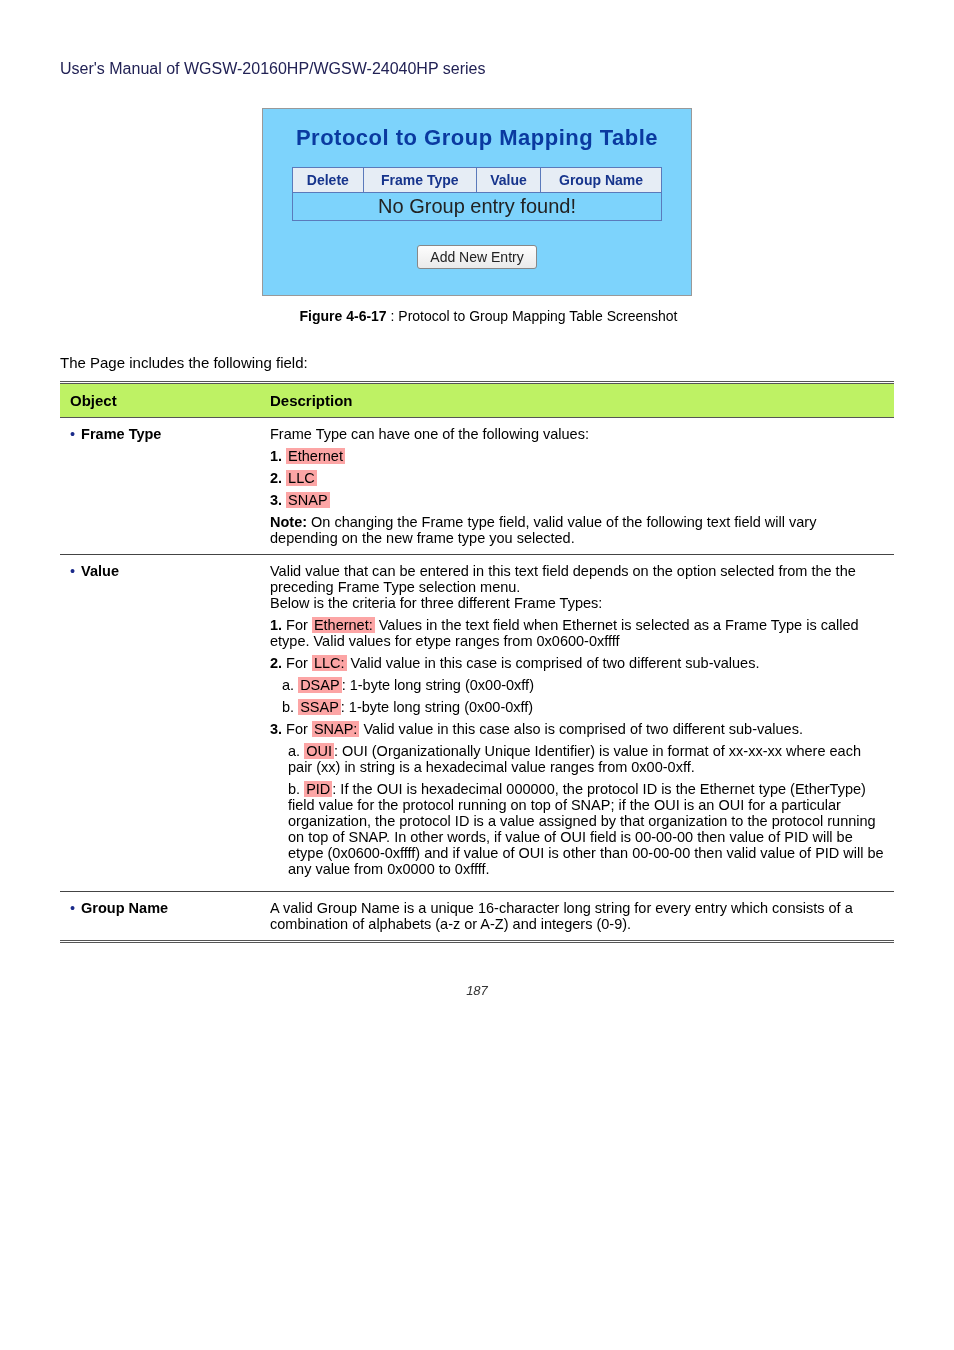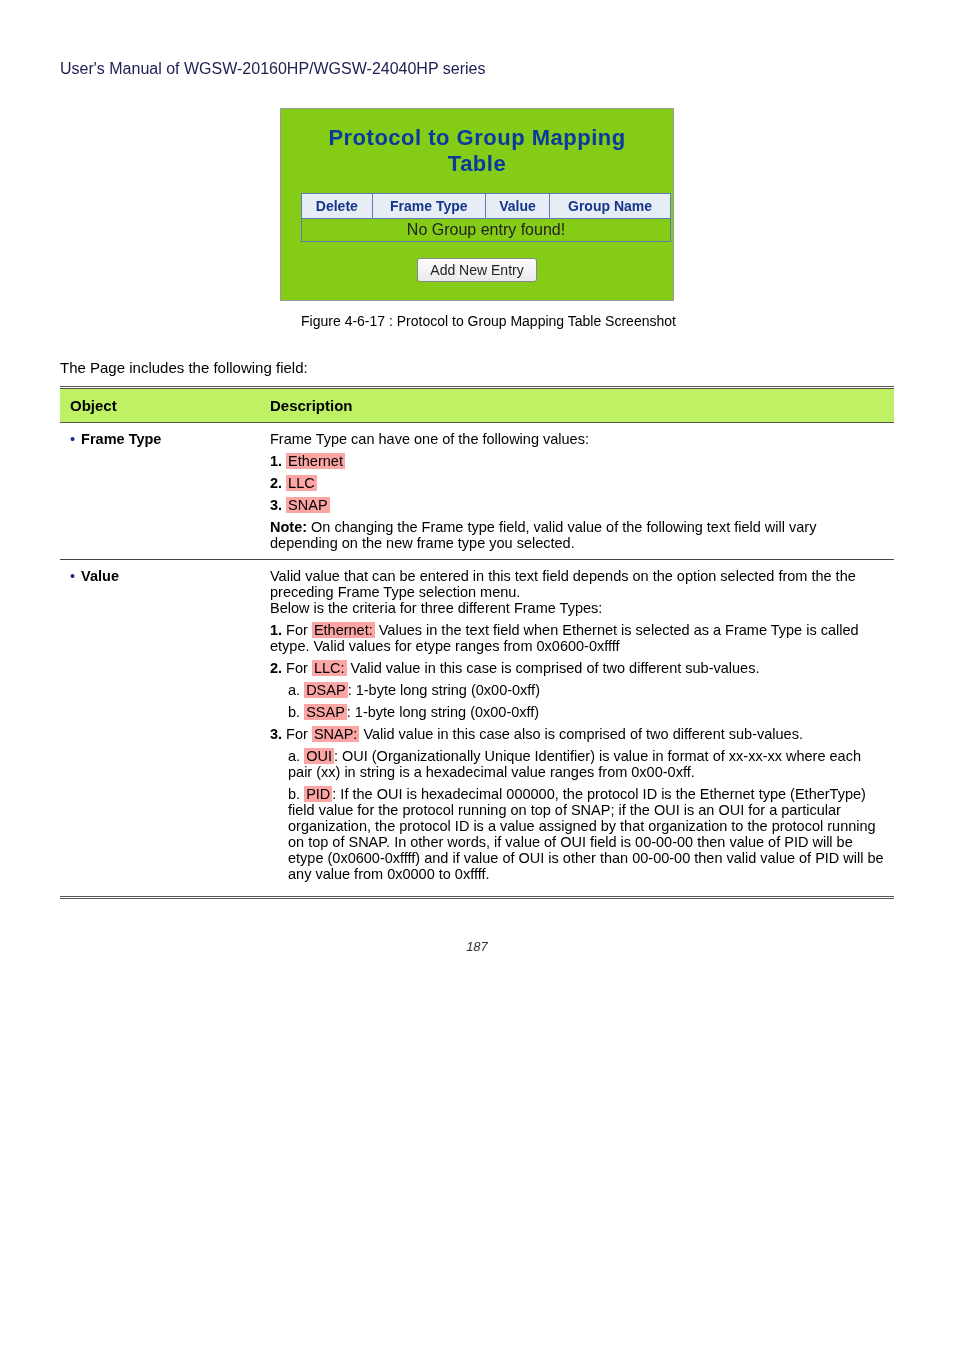--- a/index.html
+++ b/index.html
@@ -8,24 +8,24 @@
     font-family: Arial, sans-serif;
     font-size: 15px;
     color: #000;
     background: #fff;
     width: 954px;
     padding: 60px 60px 80px 60px;
   }
   .header-row { display: flex; justify-content: space-between; font-size: 16px; margin-bottom: 30px; }
   .doc-title { color: #225; }
   .fig-box {
-    width: 394px;
+    width: 430px;
     margin: 20px auto 12px auto;
     border: 1px solid #999;
-    background: #84cc16;
+    background: #7dd3fc;
     padding: 16px 20px 18px 20px;
     text-align: center;
   }
   .fig-title {
     color: #0a3aa0;
     font-weight: bold;
     font-size: 22px;
     letter-spacing: 0.5px;
     margin-bottom: 16px;
   }
@@ -38,52 +38,52 @@
     background: #e6edf5;
     border: 1px solid #5a7abb;
     color: #16348c;
     font-weight: bold;
     font-size: 14px;
     padding: 4px 8px;
   }
   .map-table td.empty {
     border: 1px solid #5a7abb;
     border-top: none;
-    font-size: 16px;
+    font-size: 20px;
     padding: 2px 24px;
     text-align: center;
     color: #222;
   }
   .btn-row { margin-top: 16px; }
   .btn {
     display: inline-block;
     border: 1px solid #888;
     background: linear-gradient(#fdfdfd,#eaeaea);
     font-size: 14px;
     color: #222;
     padding: 3px 12px;
     border-radius: 3px;
-    margin: 0 2px;
+    margin: 8px 2px;
     cursor: pointer;
   }
   .auto-row { margin-top: 16px; font-size: 14px; color: #333; }
   .chk {
     display: inline-block;
     width: 13px; height: 13px;
     border: 1px solid #888;
     background: linear-gradient(#fdfdfd,#e8e8e8);
     vertical-align: -2px;
     margin: 0 4px 0 2px;
   }
   .fig-caption {
     text-align: center;
     margin: 6px 0 30px 0;
     font-size: 14px;
   }
-  .fig-caption .b { font-weight: normal; margin-left: 23px; }
+  .fig-caption .b { font-weight: bold; margin-left: 23px; }
   .page-intro { margin: 8px 0 10px 0; }
 
   .obj-table {
     border-collapse: collapse;
     width: 100%;
   }
   .obj-table thead th {
     background: #bef264;
     font-weight: bold;
     text-align: left;
@@ -161,27 +161,31 @@
           <div style="margin-top: 6px;"><b>Note:</b><span> On changing the Frame type field, valid value of the following text field will vary depending on the new frame type you selected.</span></div>
         </td>
       </tr>
       <tr>
         <td class="col1"><span class="dot">•</span><span class="lbl">Value</span></td>
         <td>
           <div>Valid value that can be entered in this text field depends on the option selected from the the preceding Frame Type selection menu.</div>
           <div>Below is the criteria for three different Frame Types:</div>
           <ul class="desc-list">
             <li><span class="num">1.</span><span>For </span><span class="hl">Ethernet:</span><span>  Values in the text field when Ethernet is selected as a Frame Type is called etype. Valid values for etype ranges from 0x0600-0xffff</span></li>
-            <li><span class="num">2.</span><span>For </span><span class="hl">LLC:</span><span>  Valid value in this case is comprised of two different sub-values.</span><ul class="desc-list" style="margin-left: 18px;">
+            <li><span class="num">2.</span><span>For </span><span class="hl">LLC:</span><span>  Valid value in this case is comprised of two different sub-values.</span><ul class="desc-list" style="margin-left: 12px;">
                 <li><span>a. </span><span class="hl">DSAP</span><span>: 1-byte long string (0x00-0xff)</span></li>
                 <li><span>b. </span><span class="hl">SSAP</span><span>: 1-byte long string (0x00-0xff)</span></li>
               </ul></li>
             <li><span class="num">3.</span><span>For </span><span class="hl">SNAP:</span><span>  Valid value in this case also is comprised of two different sub-values.</span><ul class="desc-list" style="margin-left: 18px;">
                 <li><span>a. </span><span class="hl">OUI</span><span>: OUI (Organizationally Unique Identifier) is value in format of xx-xx-xx where each pair (xx) in string is a hexadecimal value ranges from 0x00-0xff.</span></li>
                 <li><span>b. </span><span class="hl">PID</span><span>: If the OUI is hexadecimal 000000, the protocol ID is the Ethernet type (EtherType) field value for the protocol running on top of SNAP; if the OUI is an OUI for a particular organization, the protocol ID is a value assigned by that organization to the protocol running on top of SNAP. In other words, if value of OUI field is 00-00-00 then value of PID will be etype (0x0600-0xffff) and if value of OUI is other than 00-00-00 then valid value of PID will be any value from 0x0000 to 0xffff.</span></li>
               </ul></li>
           </ul>
         </td>
       </tr>
+      <tr>
+        <td class="col1"><span class="dot">•</span><span class="lbl">Group Name</span></td>
+        <td>A valid Group Name is a unique 16-character long string for every entry which consists of a combination of alphabets (a-z or A-Z) and integers (0-9).</td>
+      </tr>
     </tbody>
 </table>
 
 <div style="text-align:center;margin-top:40px;font-size:13px;color:#333;font-style:italic;">187</div>
 
 </body></html>

